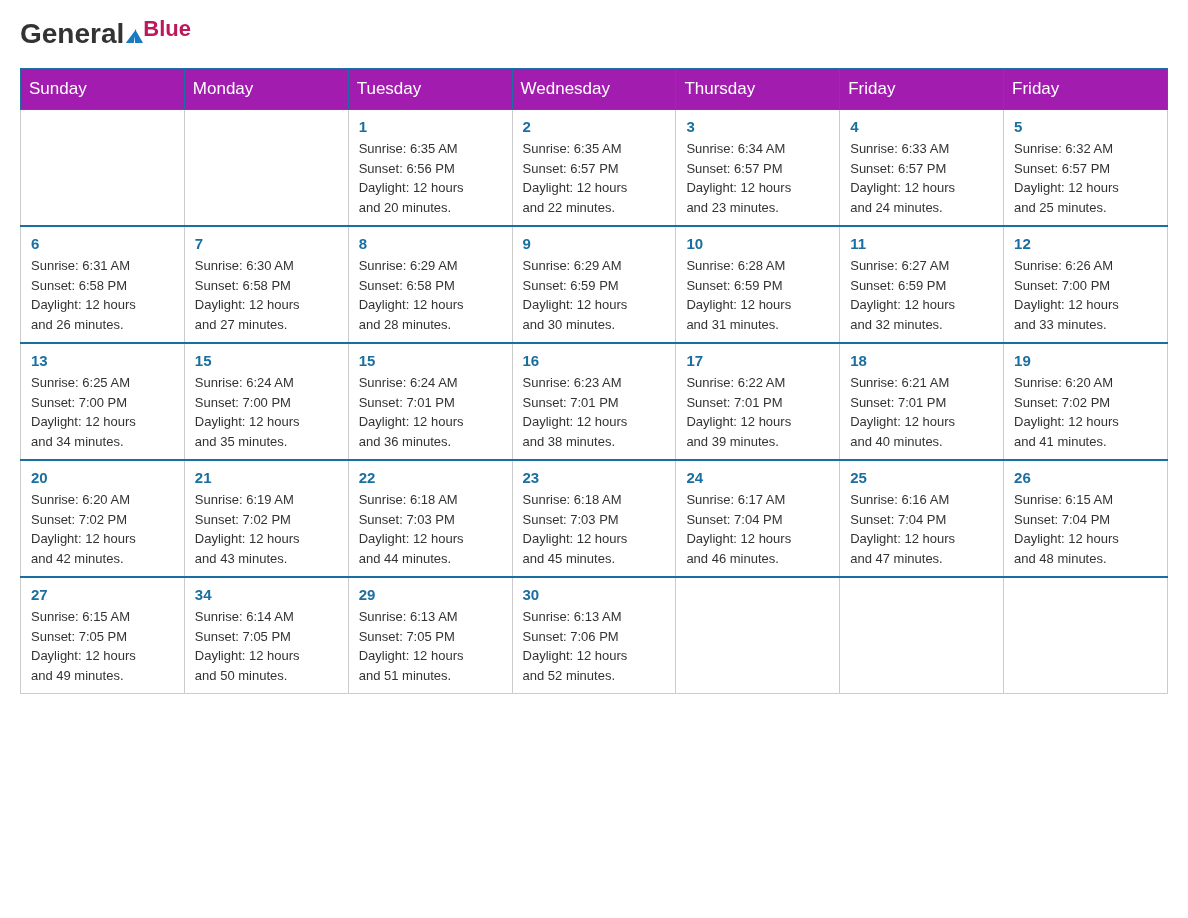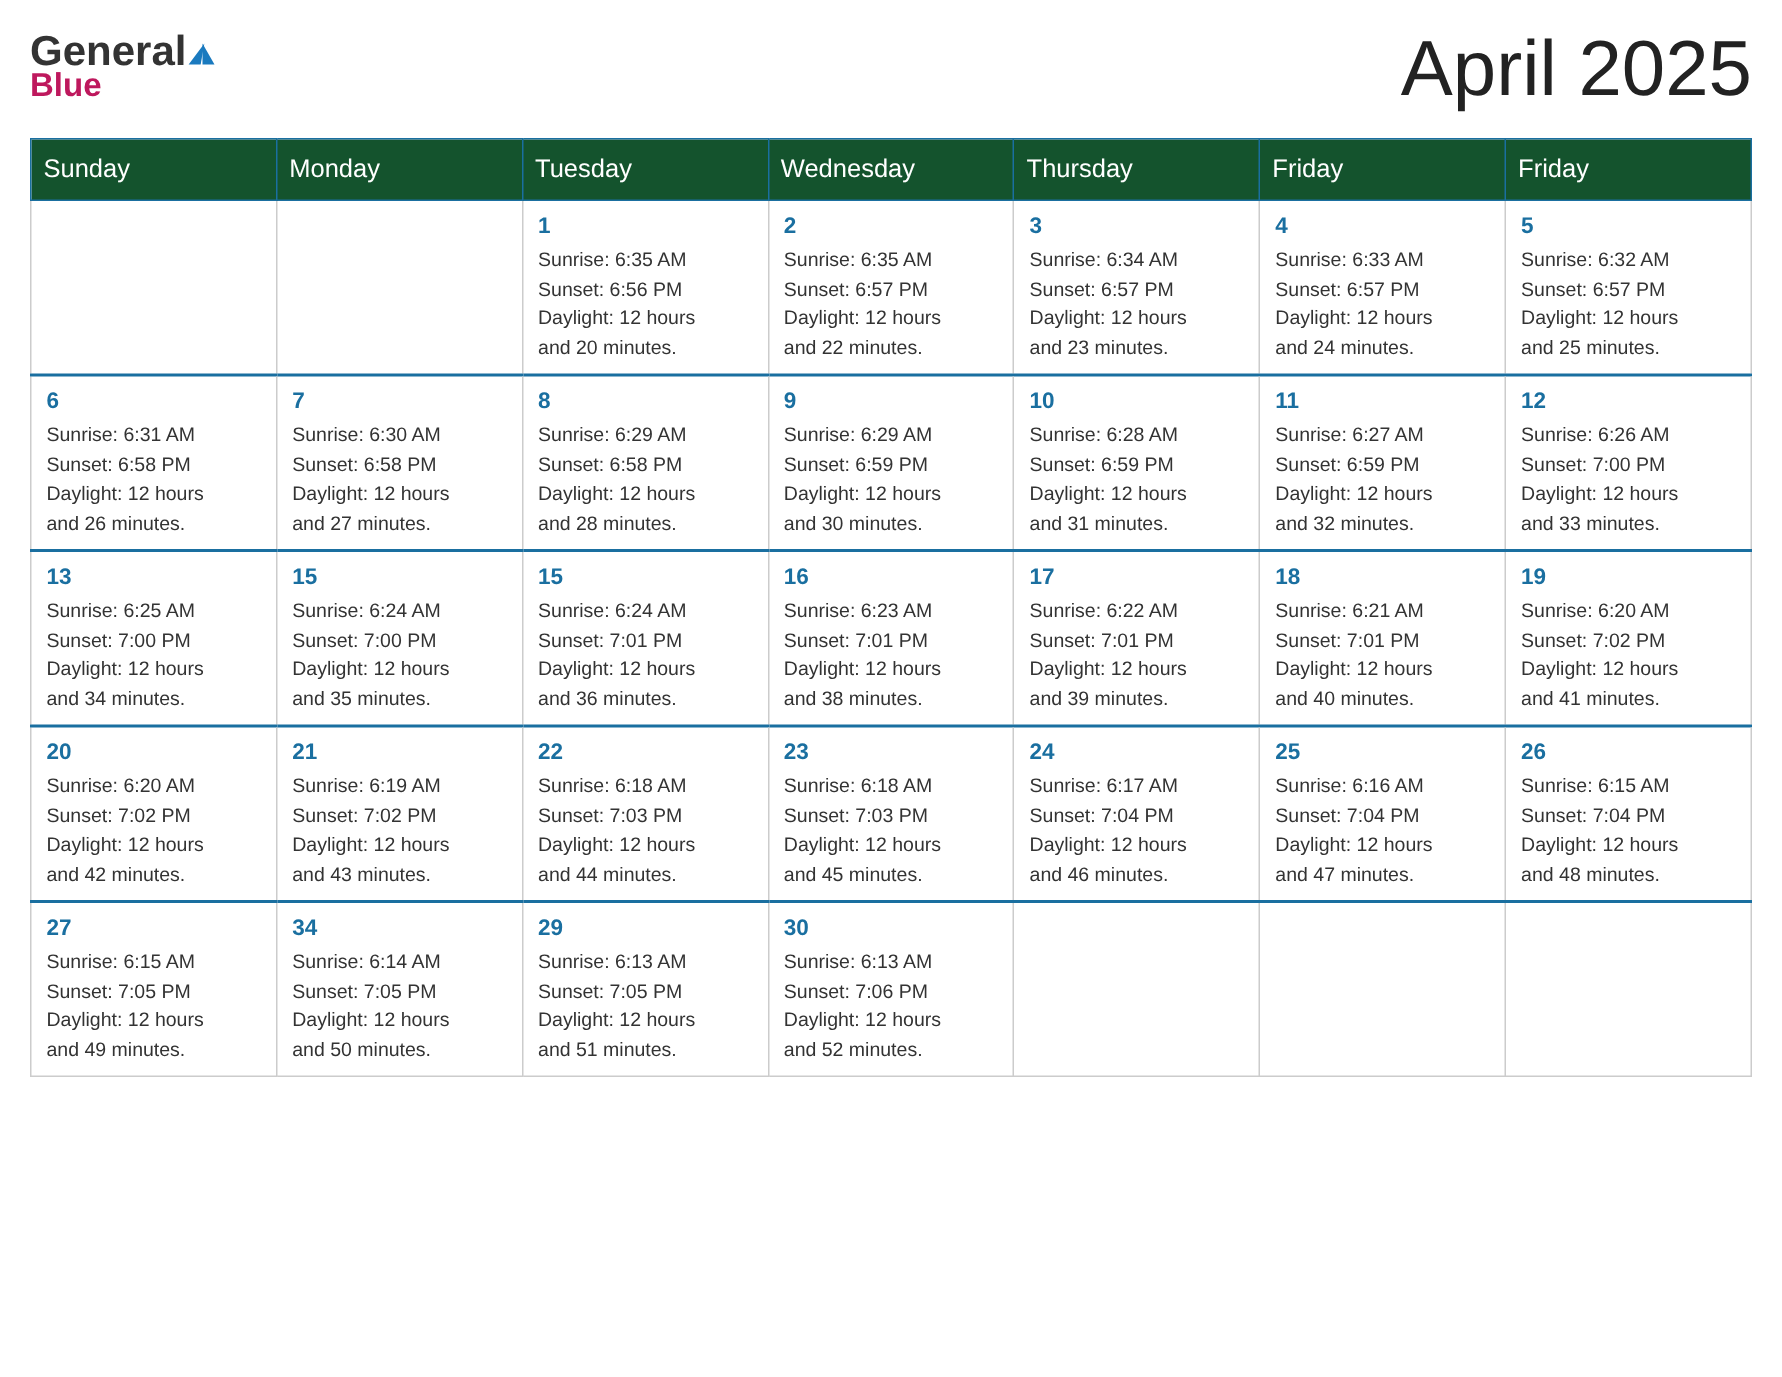--- a/index.html
+++ b/index.html
@@ -11,21 +11,21 @@
       padding: 20px;
     }
     .header {
       display: flex;
       justify-content: space-between;
       align-items: flex-start;
       margin-bottom: 20px;
     }
     .logo {
       display: flex;
-      flex-direction: column;
+      flex-direction: row;
       align-items: flex-start;
     }
     .logo-text {
       font-size: 28px;
       font-weight: bold;
       color: #333;
       line-height: 1;
     }
     .logo-bottom {
       font-size: 22px;
@@ -45,21 +45,21 @@
     .location {
       font-size: 22px;
       color: #444;
       margin-top: 6px;
     }
     .calendar {
       width: 100%;
       border-collapse: collapse;
     }
     .calendar thead tr th {
-      background-color: #14532d;
+      background-color: #a21caf;
       color: #fff;
       padding: 10px 8px;
       text-align: left;
       font-size: 17px;
       font-weight: normal;
       border: 1px solid #1a6fa0;
     }
     .calendar tbody tr td {
       border: 1px solid #ccc;
       vertical-align: top;
@@ -91,21 +91,20 @@
 <body>
 
 <div class="header">
   <div class="logo">
     <div class="logo-text">
       General<span style="display:inline-block; width:0; height:0; border-left:8px solid transparent; border-right:0px solid transparent; border-bottom:14px solid #1a7abf; margin-left:3px; transform: skewX(-10deg); vertical-align:middle;"></span><span style="display:inline-block; width:0; height:0; border-left:0px solid transparent; border-right:8px solid transparent; border-bottom:14px solid #1a7abf; vertical-align:middle;"></span>
     </div>
     <div class="logo-bottom">Blue</div>
   </div>
   <div class="title-section">
-    <div class="month-title">April 2025</div>
   </div>
 </div>
 
 <table class="calendar">
   <thead>
     <tr>
     <th>Sunday</th>
         <th>Monday</th>
         <th>Tuesday</th>
         <th>Wednesday</th>

